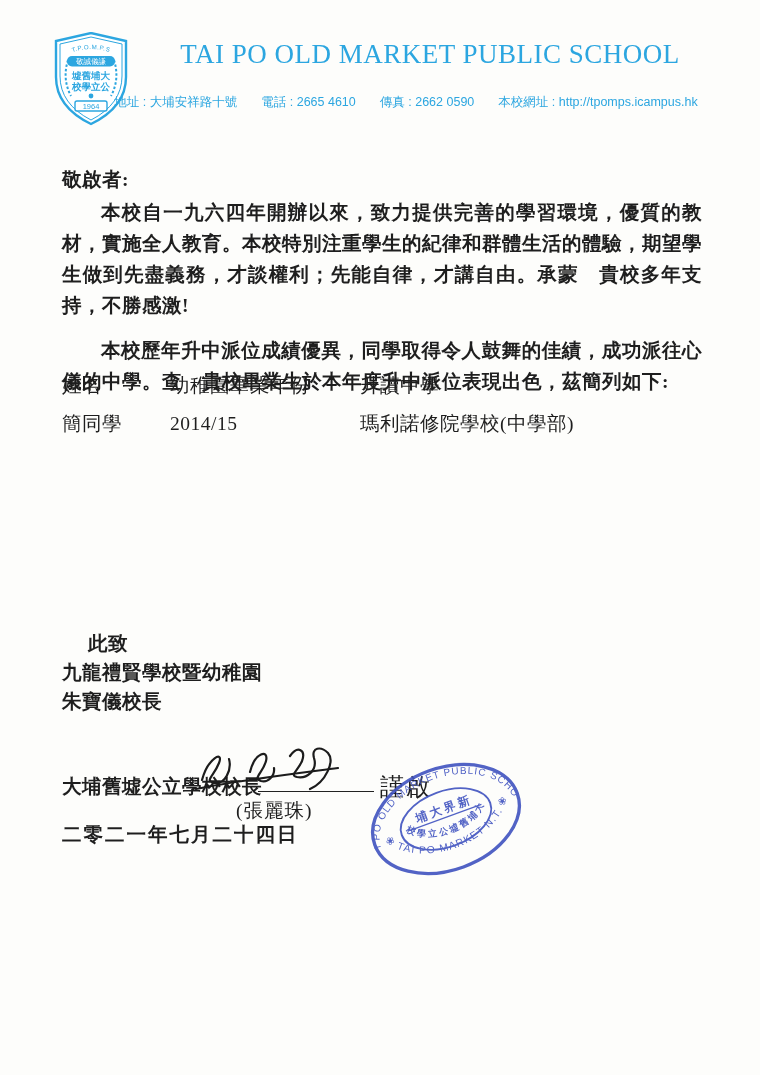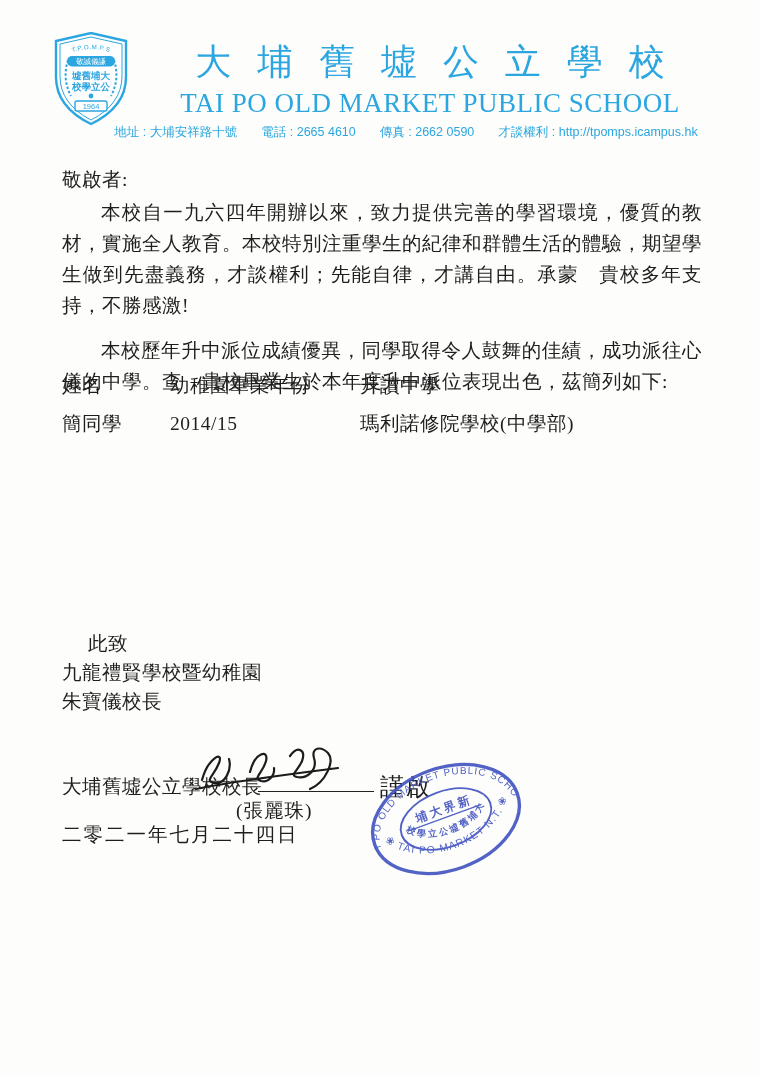--- a/index.html
+++ b/index.html
@@ -7,25 +7,25 @@
   .page {
     position:relative; width:760px; height:1075px; margin:0 auto;
     background:#fdfdfb; overflow:hidden; color:#1e1e1e;
     font-family:"Liberation Serif", serif;
   }
   
   .logo { position:absolute; left:54px; top:32px; }
   .head-text { position:absolute; left:140px; top:38px; width:580px; text-align:center; }
   .school-zh { font-size:36px; letter-spacing:0.72em; padding-left:0.72em; font-weight:400; white-space:nowrap; }
   .school-en { font-size:27px; margin-top:1px; letter-spacing:0.5px; white-space:nowrap; }
-  .contact-line { margin-top:5px; font-size:12.5px; font-family:"Liberation Sans", sans-serif;
+  .contact-line { margin-top:24px; font-size:12.5px; font-family:"Liberation Sans", sans-serif;
                   display:flex; justify-content:center; gap:24px; white-space:nowrap; transform:translateX(-24px); }
   
   .tx { position:absolute; left:62px; right:58px; font-size:19.5px; line-height:31px;
-        letter-spacing:0.5px; text-align:justify; }
+        letter-spacing:0.5px; text-align:justify;font-weight:bold; }
   .indent { text-indent:2em; }
   .salutation { top:164px; }
   .para1 { top:197px; }
   .para2 { top:299px;margin-top:36px; }
   .para3 { top:531px; }
   .closing-thisto { top:628px; padding-left:26px; }
   .closing-school { top:657px; }
   .closing-principal { top:686px; }
   
   .ptable { position:absolute; left:62px; top:375px; display:grid;
@@ -62,27 +62,26 @@
     <path d="M14,28 Q8,47 17,64" fill="none" stroke="#2ca6e0" stroke-width="2" stroke-dasharray="2.5,2"></path>
     <path d="M60,28 Q66,47 57,64" fill="none" stroke="#2ca6e0" stroke-width="2" stroke-dasharray="2.5,2"></path>
     <text x="37" y="47" text-anchor="middle" font-size="9.5" fill="#2ca6e0" font-weight="bold">墟舊埔大</text>
     <text x="37" y="58" text-anchor="middle" font-size="9.5" fill="#2ca6e0" font-weight="bold">校學立公</text>
     <circle cx="37" cy="64" r="2.4" fill="#2ca6e0"></circle>
     <rect x="21" y="69" width="32" height="10" rx="2" fill="#ffffff" stroke="#2ca6e0" stroke-width="1.4"></rect>
     <text x="37" y="77" text-anchor="middle" font-size="7.5" fill="#2ca6e0" font-family="Liberation Sans, sans-serif">1964</text>
   </svg>
 
   <div class="head-text">
-    <div class="school-zh" style="color:#2ca6e0">大埔舊墟公立學校</div>
     <div class="school-en" style="color:#2ca6e0">TAI PO OLD MARKET PUBLIC SCHOOL</div>
     <div class="contact-line" style="color:#2ca6e0">
       <span>地址 : 大埔安祥路十號</span>
       <span>電話 : 2665 4610</span>
       <span>傳真 : 2662 0590</span>
-      <span>才談權利 : http://tpomps.icampus.hk</span>
+      <span>本校網址 : http://tpomps.icampus.hk</span>
     </div>
   </div>
 
   <div class="tx salutation">敬啟者:</div>
   <div class="tx para1 indent">本校自一九六四年開辦以來，致力提供完善的學習環境，優質的教材，實施全人教育。本校特別注重學生的紀律和群體生活的體驗，期望學生做到先盡義務，才談權利；先能自律，才講自由。承蒙　貴校多年支持，不勝感激!</div>
   <div class="tx para2 indent">本校歷年升中派位成績優異，同學取得令人鼓舞的佳績，成功派往心儀的中學。查　貴校畢業生於本年度升中派位表現出色，茲簡列如下:</div>
 
   <div class="ptable">
     <div class="cell">姓名</div>
     <div class="cell">幼稚園畢業年份</div>

